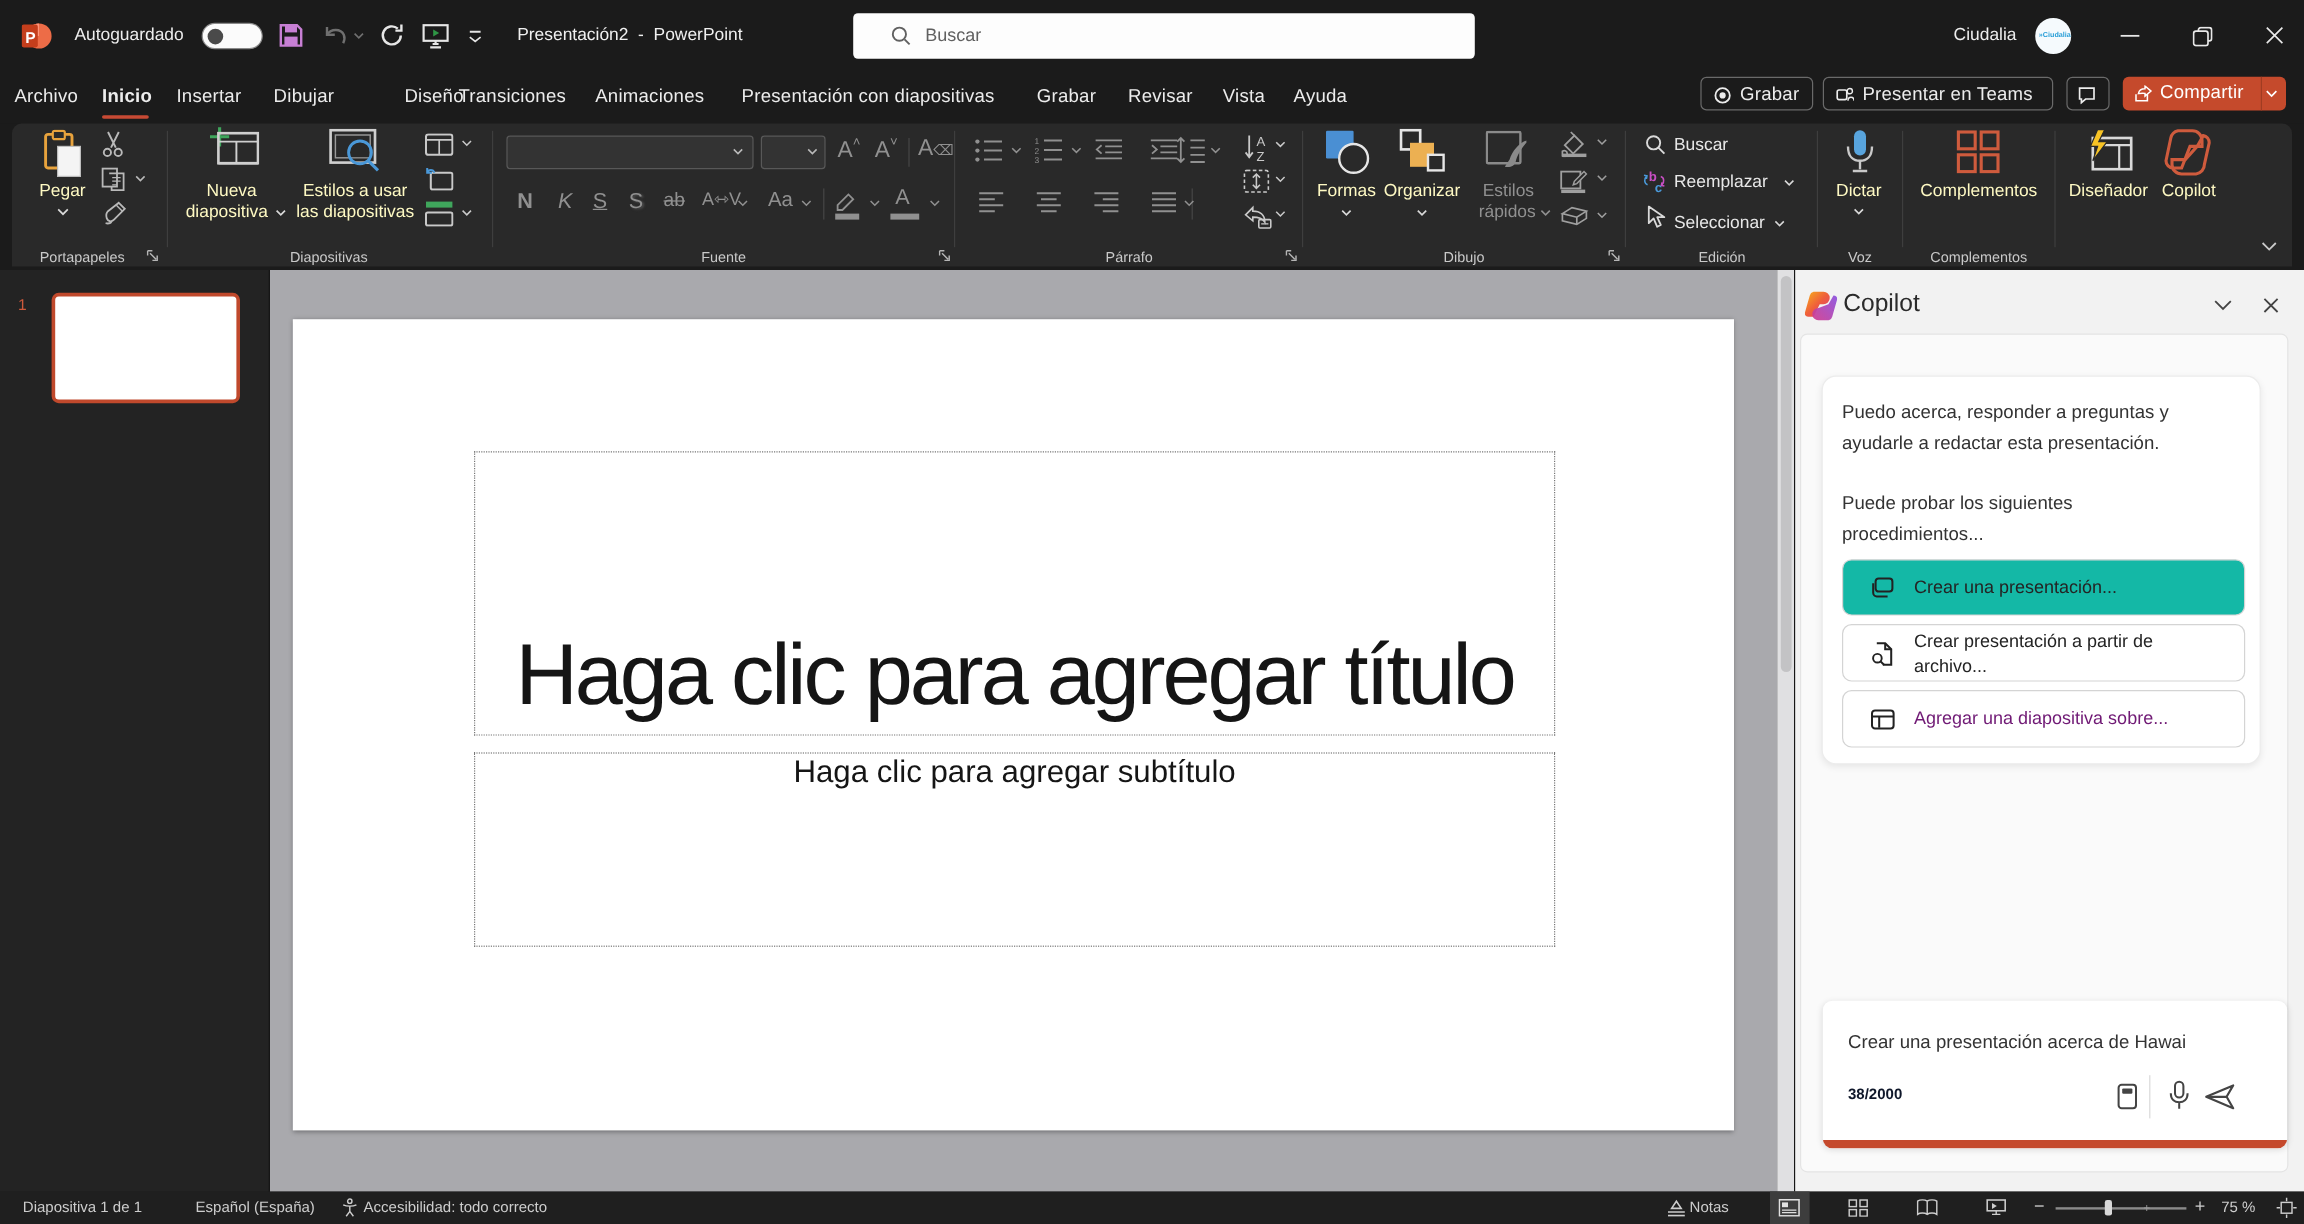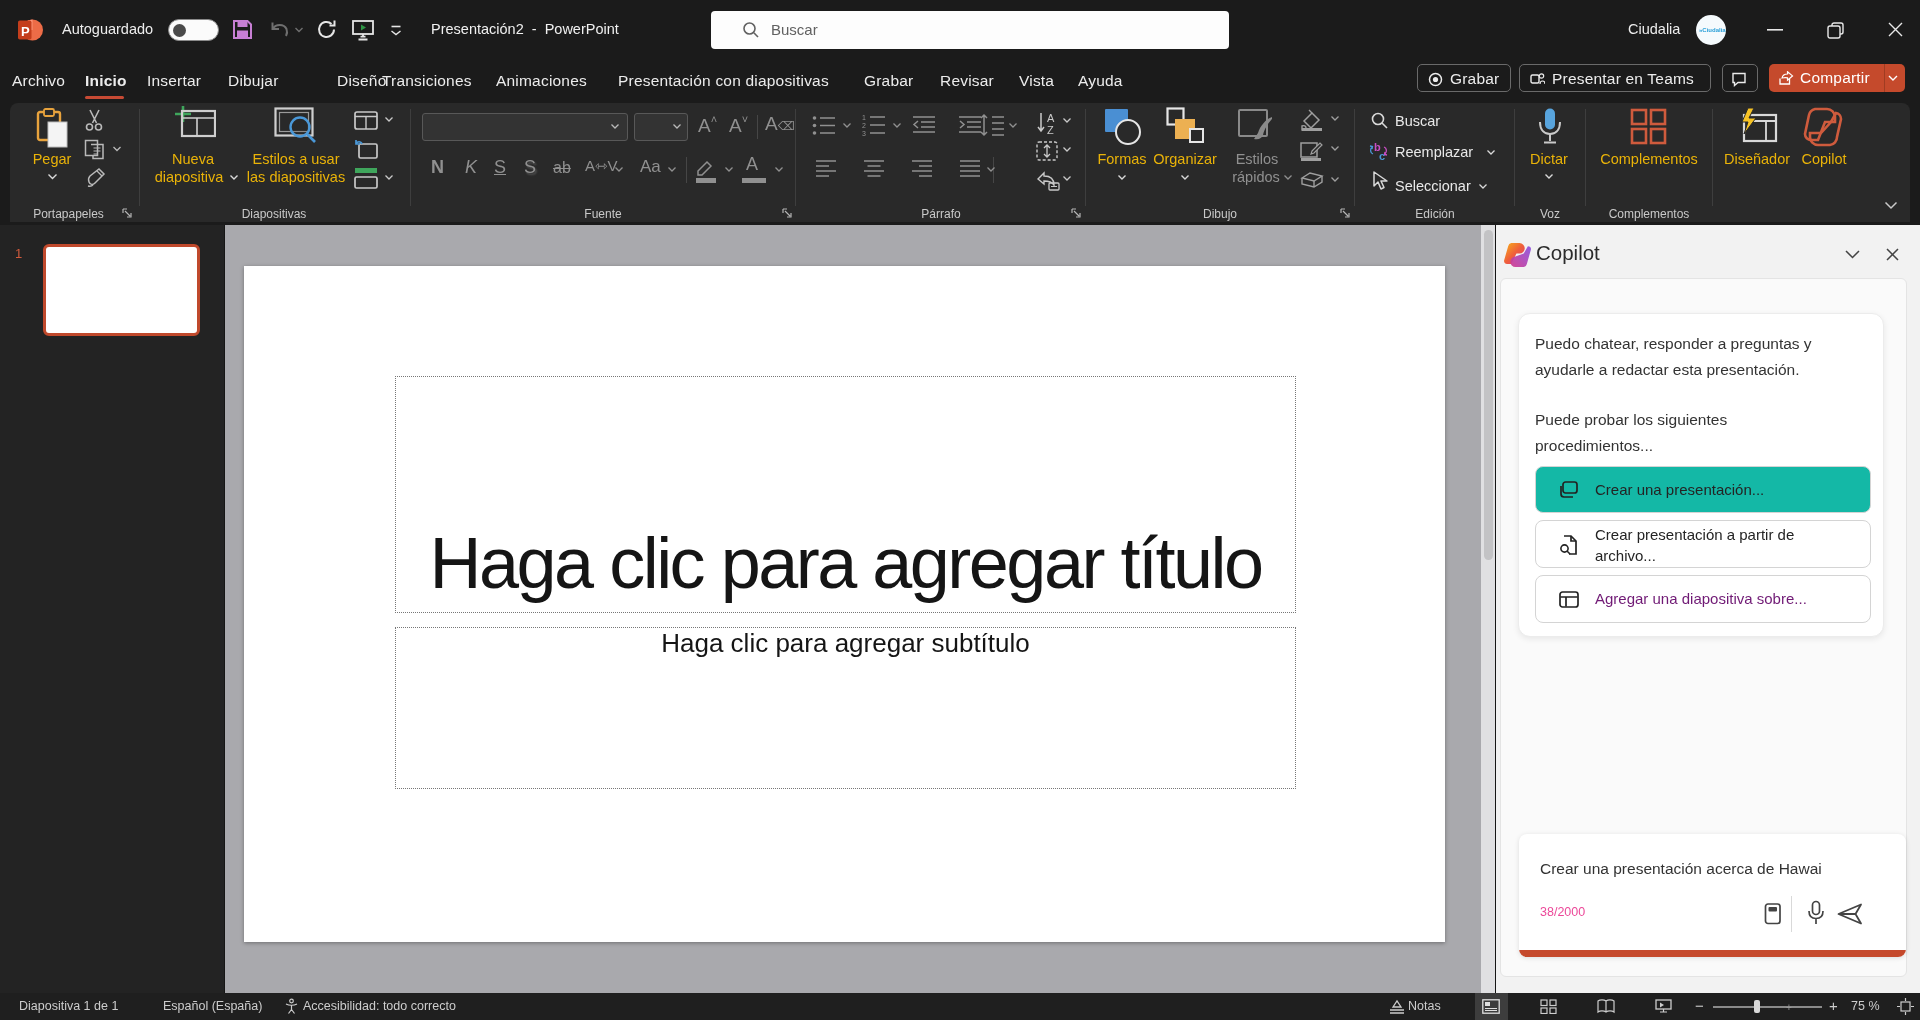--- a/index.html
+++ b/index.html
@@ -2,21 +2,21 @@
 <html><head>
 <meta charset="utf-8">
 <style>
   * { margin:0; padding:0; box-sizing:border-box; }
   html,body { width:1920px; height:1020px; overflow:hidden; background:#1d1d1d;
     font-family:"Liberation Sans", sans-serif; }
   .abs { position:absolute; }
   svg { display:block; }
   .glab { position:absolute; top:104px; font-size:12px; color:#c9c9c9; text-align:center; }
   .gdiv { position:absolute; top:6px; width:1px; height:97px; background:#3e3e3e; }
-  .rtxt { position:absolute; font-size:14.5px; color:#eab308; text-align:center; }
+  .rtxt { position:absolute; font-size:14.5px; color:#fef9c3; text-align:center; }
   .chev { position:absolute; }
 </style>
 </head>
 <body>
 <div class="abs" style="left:0;top:0;width:1920px;height:1020px;background:#1d1d1d;">
 
   <div class="abs" style="left:0;top:0;width:1920px;height:60px;background:#1b1b1b;color:#ededed;">
     <svg class="abs" style="left:18px;top:17px" width="26" height="26" viewBox="0 0 26 26">
       <circle cx="14.5" cy="13" r="10.5" fill="#ed6c47"></circle>
       <path d="M14.5 2.5 a10.5 10.5 0 0 0 -10.5 10.5 h10.5 z" fill="#ff9478"></path>
@@ -488,21 +488,21 @@
     <div class="abs" style="left:40px;top:16px;font-size:20.5px;color:#2b2b2b;">Copilot</div>
     <svg class="abs" style="left:349px;top:25px" width="15" height="10" viewBox="0 0 15 10">
         <path d="M1 1 l6.5 6.5 6.5-6.5" stroke="#444" stroke-width="1.5" fill="none"></path>
       </svg>
     <svg class="abs" style="left:390px;top:23px" width="13" height="13" viewBox="0 0 13 13">
         <path d="M1 1 L12 12 M12 1 L1 12" stroke="#444" stroke-width="1.5"></path>
       </svg>
     <div class="abs" style="left:4px;top:53px;width:407px;height:699px;background:#fafafa;border:1px solid #e4e4e4;border-radius:6px;"></div>
 
     <div class="abs" style="left:22px;top:88px;width:366px;height:324px;background:#ffffff;border:1px solid #ececec;border-radius:12px;box-shadow:0 2px 6px rgba(0,0,0,0.08);">
-      <div class="abs" style="left:16px;top:17px;width:320px;font-size:15.5px;line-height:25.5px;color:#333;">Puedo chatear, responder a preguntas y ayudarle a redactar esta presentación.</div>
+      <div class="abs" style="left:16px;top:17px;width:320px;font-size:15.5px;line-height:25.5px;color:#333;">Puedo acerca, responder a preguntas y ayudarle a redactar esta presentación.</div>
       <div class="abs" style="left:16px;top:93px;width:250px;font-size:15.5px;line-height:25.5px;color:#333;">Puede probar los siguientes procedimientos...</div>
       <div class="abs" style="left:16px;top:152px;width:336px;height:47px;border:1px solid #d4d4d4;border-radius:8px;background:#14b8a6;">
         <svg class="abs" style="left:22px;top:13px" width="22" height="22" viewBox="0 0 22 22">
           <rect x="5" y="2" width="14" height="11" rx="2.5" fill="none" stroke="#222" stroke-width="1.7"></rect>
           <path d="M3 6 v8 a3 3 0 0 0 3 3 h9" fill="none" stroke="#222" stroke-width="1.7"></path>
         </svg>
         <div class="abs" style="left:59px;top:14px;font-size:15px;color:#242424;">Crear una presentación...</div>
       </div>
       <div class="abs" style="left:16px;top:206px;width:336px;height:48px;border:1px solid #d4d4d4;border-radius:8px;background:#fff;">
         <svg class="abs" style="left:22px;top:13px" width="22" height="22" viewBox="0 0 22 22">
@@ -517,21 +517,21 @@
         <svg class="abs" style="left:22px;top:13px" width="22" height="22" viewBox="0 0 22 22">
           <rect x="2" y="3" width="18" height="15" rx="2.5" fill="none" stroke="#222" stroke-width="1.7"></rect>
           <path d="M2.5 8 h17 M8 8.5 v9" stroke="#222" stroke-width="1.7"></path>
         </svg>
         <div class="abs" style="left:59px;top:14px;font-size:15px;color:#701a75;">Agregar una diapositiva sobre...</div>
       </div>
     </div>
 
     <div class="abs" style="left:23px;top:609px;width:387px;height:123px;background:#ffffff;border-radius:8px;box-shadow:0 1px 5px rgba(0,0,0,0.12);overflow:hidden;">
       <div class="abs" style="left:21px;top:26px;font-size:15.5px;color:#333;">Crear una presentación acerca de Hawai</div>
-      <div class="abs" style="left:21px;top:71px;font-size:12.5px;color:#ec4899;">38/2000</div>
+      <div class="abs" style="left:21px;top:71px;font-size:12.5px;color:#0f172a;font-weight:bold;">38/2000</div>
       <svg class="abs" style="left:244px;top:68px" width="20" height="24" viewBox="0 0 20 24">
         <rect x="2.5" y="2" width="14.5" height="19.5" rx="2.5" fill="none" stroke="#444" stroke-width="1.7"></rect>
         <rect x="5.5" y="5" width="8.5" height="4.5" rx="1" fill="#444"></rect>
       </svg>
       <div class="abs" style="left:272px;top:62px;width:1px;height:36px;background:#d9d9d9;"></div>
       <svg class="abs" style="left:288px;top:66px" width="18" height="27" viewBox="0 0 18 27">
         <rect x="5.5" y="1.5" width="7" height="13" rx="3.5" fill="none" stroke="#444" stroke-width="1.7"></rect>
         <path d="M2 11 c0 5.5 3.5 7.5 7 7.5 s7-2 7-7.5 M9 18.5 v5.5" fill="none" stroke="#444" stroke-width="1.7"></path>
       </svg>
       <svg class="abs" style="left:317px;top:68px" width="28" height="24" viewBox="0 0 28 24">

